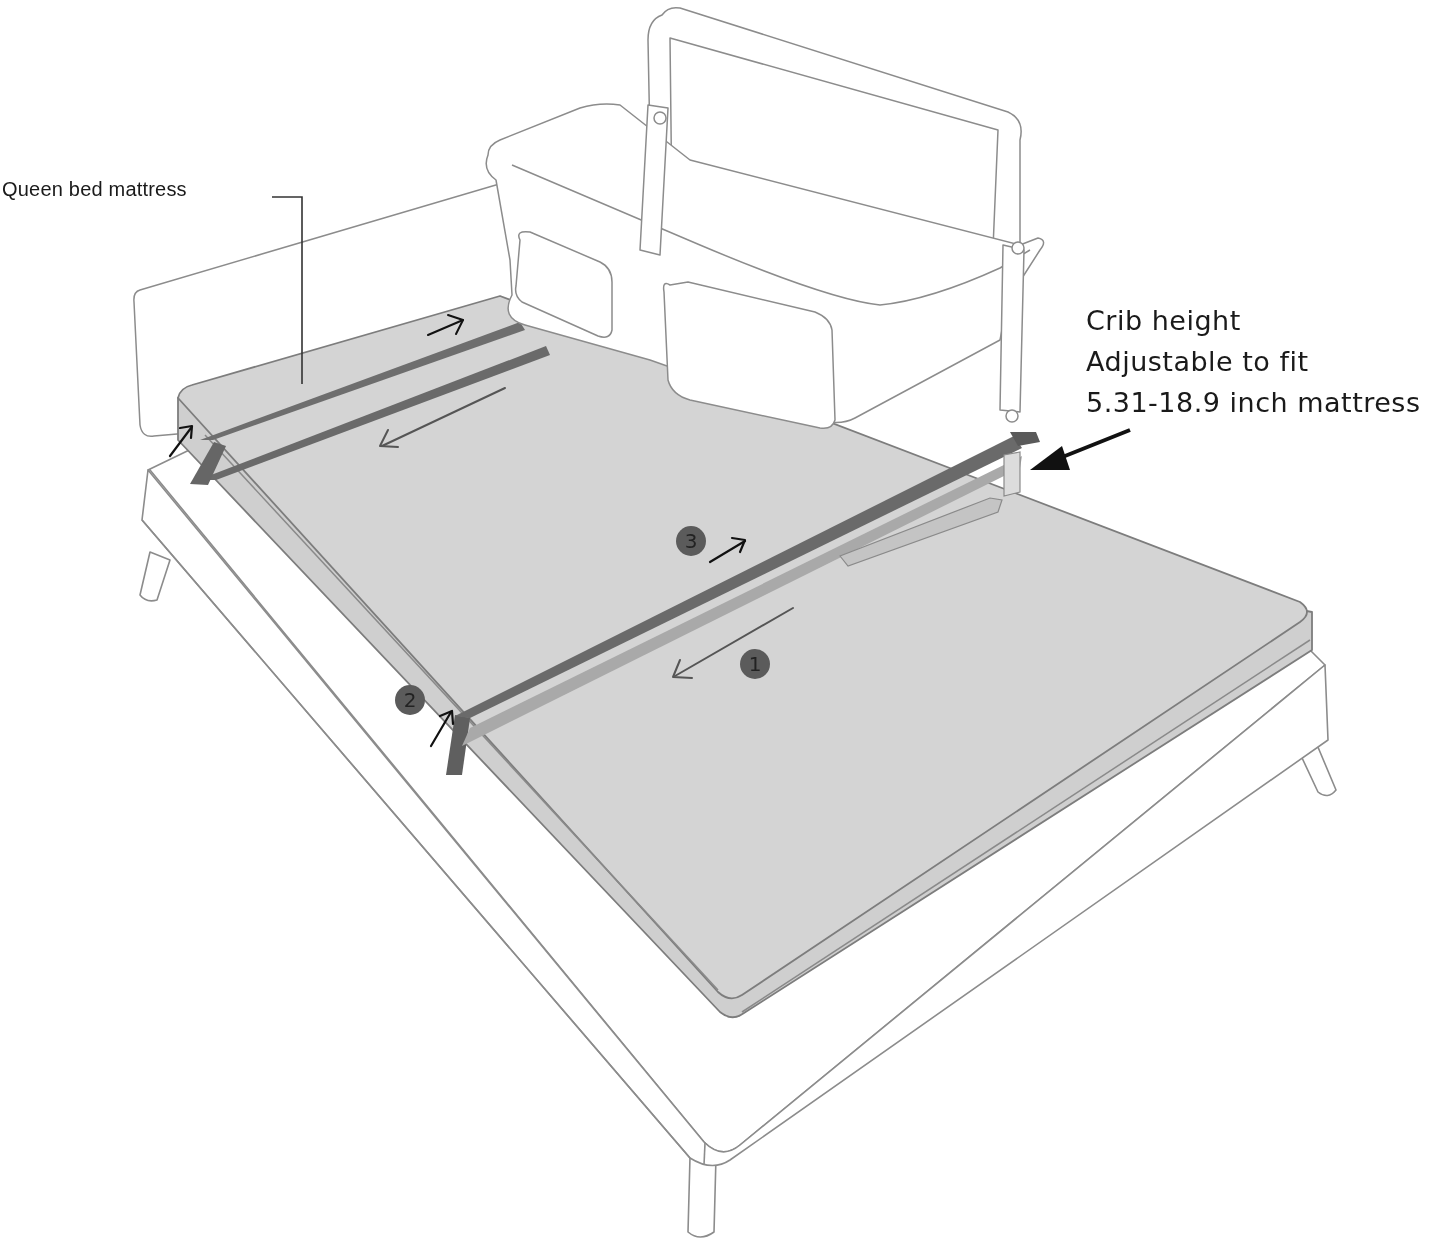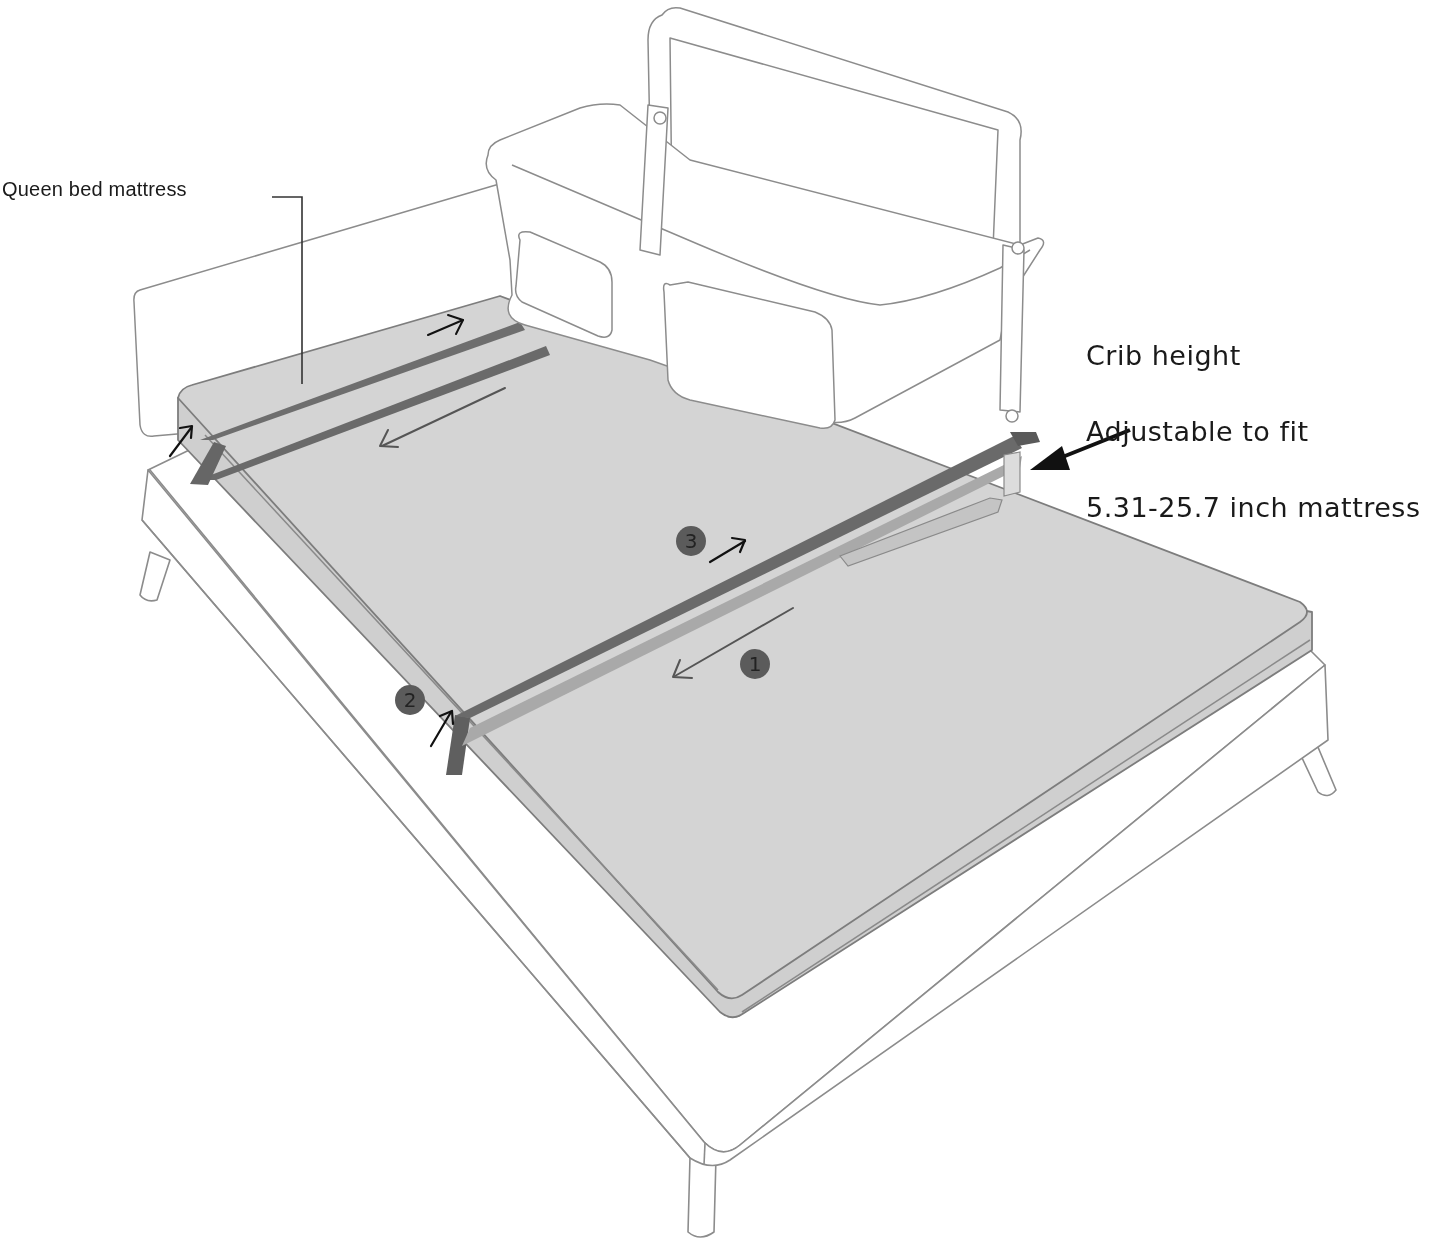--- a/index.html
+++ b/index.html
@@ -16,21 +16,21 @@
       font-size: 20px;
       font-family: "Liberation Sans", sans-serif;
       letter-spacing: 0.2px;
     }
     .label-crib {
       left: 1086px; top: 300px;
       font-size: 27px;
       line-height: 41px;
       letter-spacing: 0.5px;
     }
-    .label-crib span { display: block; margin-top: 35px; }
+    .label-crib span { display: block; }
     .step-badge {
       position: absolute;
       width: 30px; height: 30px;
       border-radius: 50%;
       background: #5b5b5b;
       color: #222;
       font-family: "DejaVu Sans", sans-serif;
       font-size: 20px;
       line-height: 30px;
       text-align: center;
@@ -142,18 +142,18 @@
       <polyline points="440,716 452,711 453,724"></polyline>
     </g>
   </g>
 </svg>
 
 <div class="label label-queen">Queen bed mattress</div>
 
 <div class="label label-crib">
   <span>Crib height</span>
   <span>Adjustable to fit</span>
-  <span>5.31-25.7 inch mattress</span>
+  <span>5.31-18.9 inch mattress</span>
 </div>
 
 <div class="step-badge" style="left:740px; top:649px;">1</div>
 <div class="step-badge" style="left:395px; top:685px;">2</div>
 <div class="step-badge" style="left:676px; top:526px;">3</div>
 
 </body></html>

